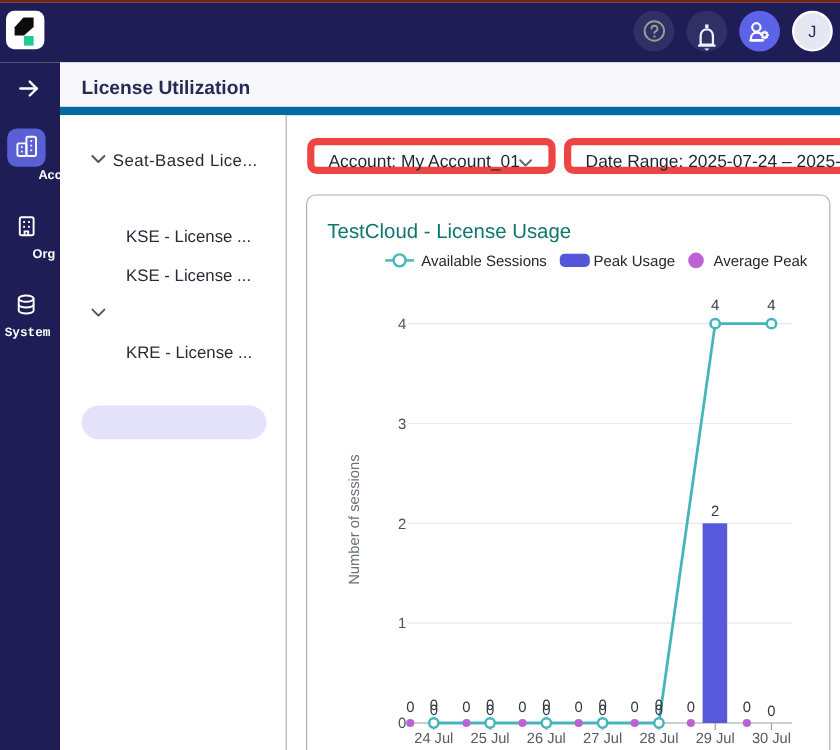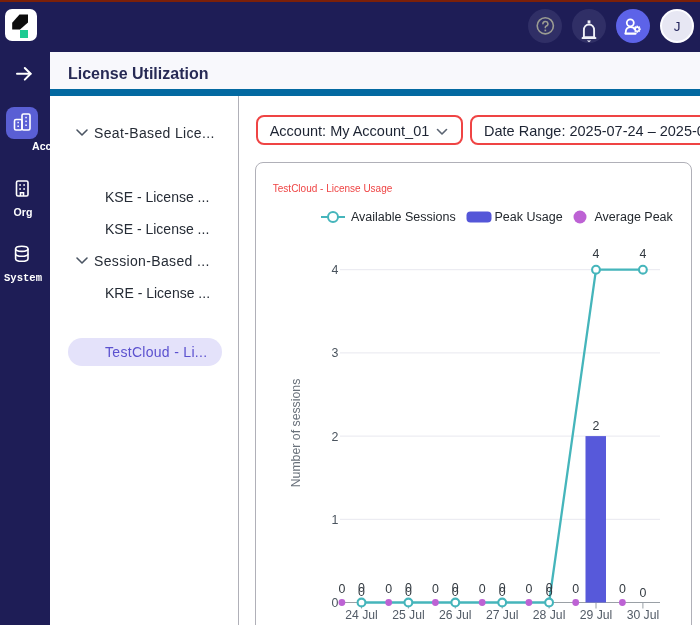--- a/index.html
+++ b/index.html
@@ -24,27 +24,27 @@
   .trow { position:absolute; height:28px; line-height:28px; font-size:14px; color:#262c36; white-space:nowrap; }
   .g { left:44px; letter-spacing:0.35px; }
   .ch { left:55px; }
   .pill { position:absolute; left:18px; top:242px; width:154px; height:28px;
           background:#e4e2fa; border-radius:14px; }
   .sel { color:#5b51cf; letter-spacing:0.3px; }
   .navlabel { position:absolute; width:46px; text-align:center; color:#fff;
               font-size:10.6px; font-weight:bold; }
   .navicon-active { position:absolute; left:6px; top:107px; width:32px; height:32px;
                     background:#5a5fd4; border-radius:8px; }
-  .dd { position:absolute; height:30px; background:#fff; border:2px solid #ef4444;
+  .dd { position:absolute; height:30px; background:#fff; border:6px solid #ef4444;
         border-radius:8px; font-size:14.5px; color:#1d2433; line-height:28px; white-space:nowrap; }
   .dd1 { left:256px; top:115px; width:207px; padding-left:11.7px; }
   .dd2 { left:470px; top:115px; width:260px; padding-left:12px; }
   .card { position:absolute; left:255.3px; top:162px; width:437px; height:500px;
           background:#fff; border:1px solid #b0b0b8; border-radius:8px; }
-  .card .title { position:absolute; left:16.5px; top:20px; font-size:10px; color:#ef4444;text-align:right; }
+  .card .title { position:absolute; left:16.5px; top:20px; font-size:17px; color:#0f766e;text-align:right; }
   svg.overlay { position:absolute; left:0; top:0; }
 </style>
 </head>
 <body>
 <div class="abs topstrip"></div>
 <div class="abs topbar"></div>
 <div class="abs sidebar"></div>
 
 <div class="abs logo">
   <svg width="32" height="32" viewBox="0 0 32 32">
@@ -117,35 +117,33 @@
     <rect x="23.3" y="188.2" width="1.6" height="1.6"></rect>
   </g>
 
   <g stroke="#fff" stroke-width="1.6" fill="none">
     <ellipse cx="21.8" cy="248.8" rx="6.2" ry="2.6"></ellipse>
     <path d="M15.6 248.8 v9.9 c0 1.45 2.8 2.6 6.2 2.6 s6.2 -1.15 6.2 -2.6 v-9.9"></path>
     <path d="M15.6 253.7 c0 1.45 2.8 2.6 6.2 2.6 s6.2 -1.15 6.2 -2.6"></path>
   </g>
 </svg>
 <div class="navlabel" style="left:0; top:140px;padding-left:32px;">Account</div>
-<div class="navlabel" style="left:0; top:206px;">Org</div>
+<div class="navlabel" style="left:0; top:206px;text-align:right;">Org</div>
 <div class="navlabel" style="left:0; top:272px;font-family:Liberation Mono, monospace;">System</div>
 
 <div class="abs hdr">
     <div class="t">License Utilization</div>
   </div>
 
 <div class="abs tree">
   <div class="pill"></div>
   <div class="trow g" style="top:22.5px;">Seat-Based Lice...</div>
   <div class="trow ch" style="top:86.5px;">KSE - License ...</div>
   <div class="trow ch" style="top:118.5px;">KSE - License ...</div>
-  <div class="trow g" style="top:150.5px;">Session-Based ...</div>
   <div class="trow ch" style="top:182.5px;">KRE - License ...</div>
-  <div class="trow ch sel" style="top:242px;">TestCloud - Li...</div>
   <svg class="overlay" width="189" height="529" viewBox="0 0 189 529">
     <g stroke="#4b5563" stroke-width="1.6" fill="none" stroke-linecap="round" stroke-linejoin="round">
       <path d="M27 34 l5 5 5 -5"></path>
       <path d="M27 162 l5 5 5 -5"></path>
     </g>
   </svg>
 </div>
 
 <div class="dd dd1">Account: My Account_01
   <svg width="14" height="14" viewBox="0 0 14 14" style="position:absolute; right:12px; top:8px;">

